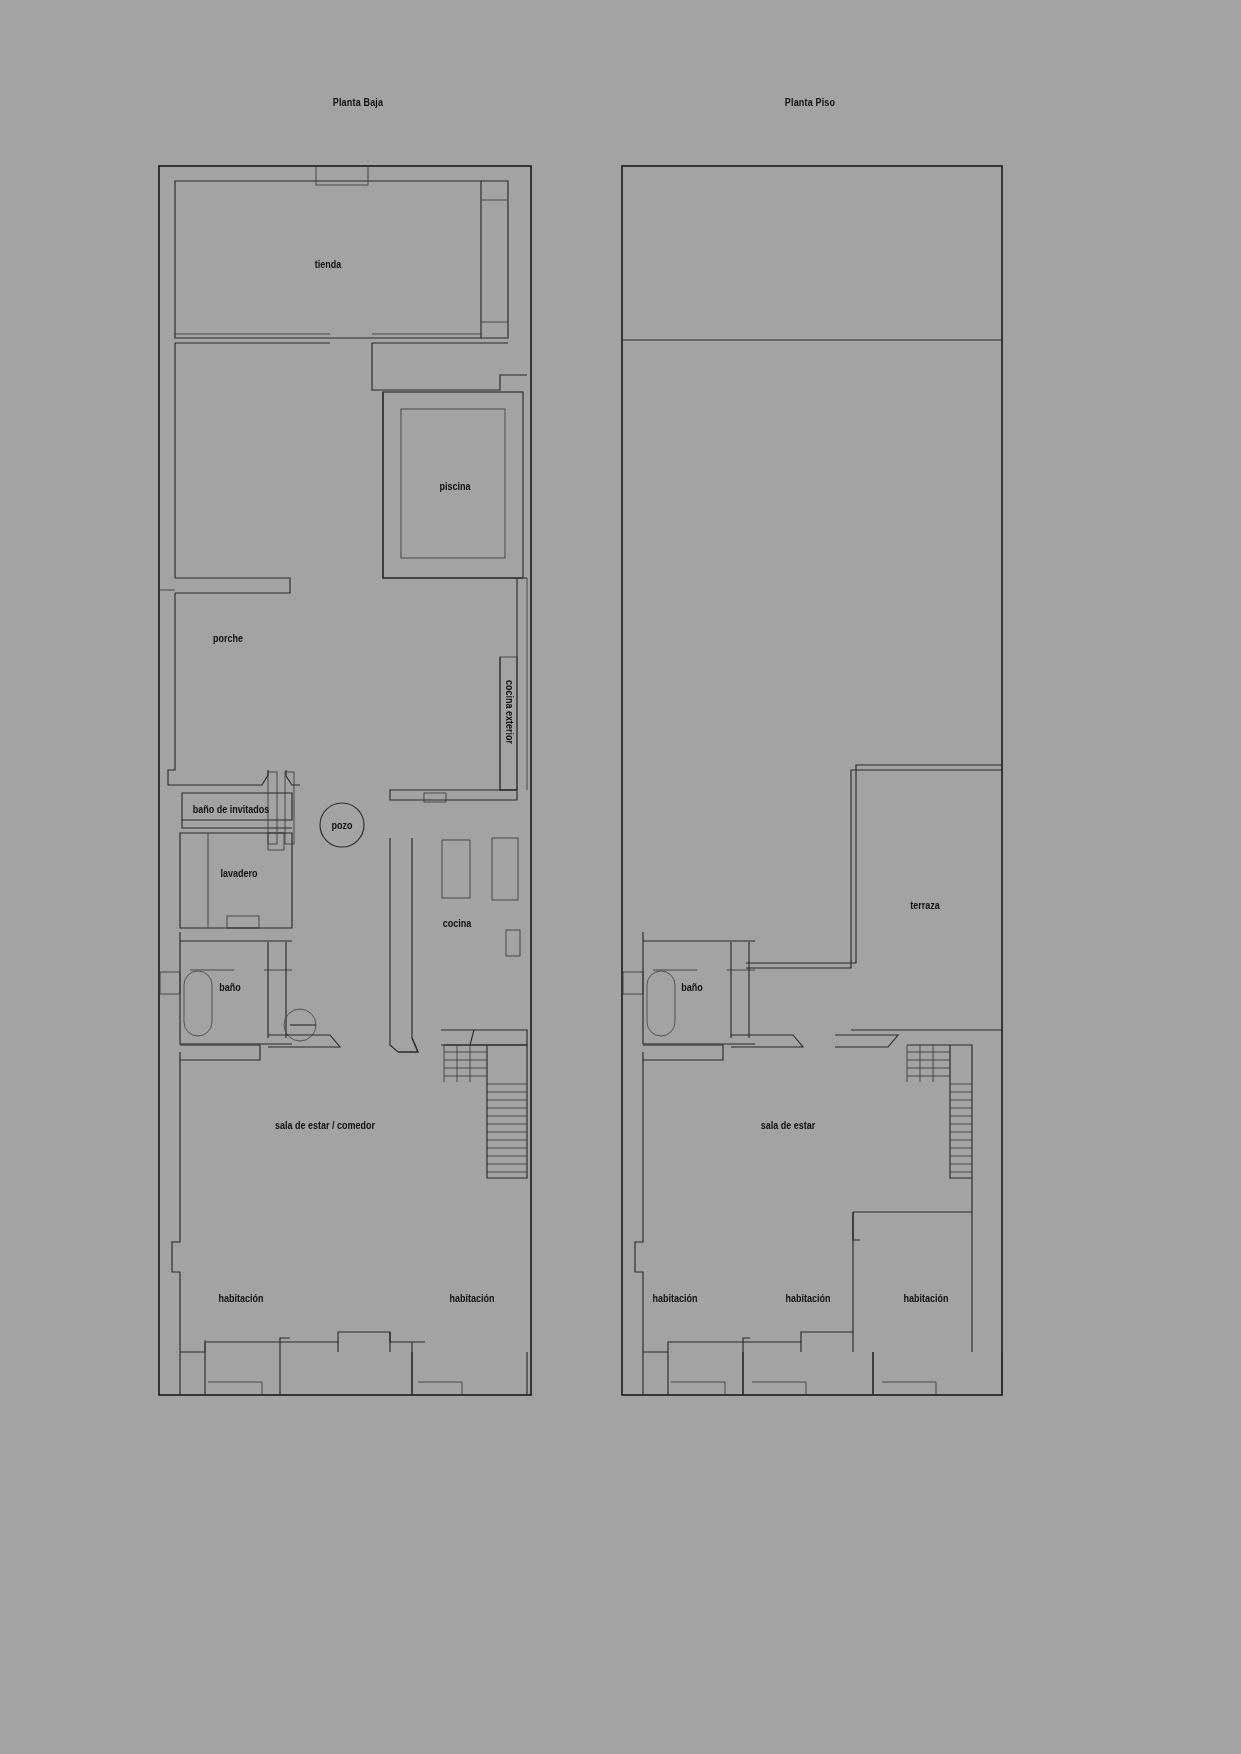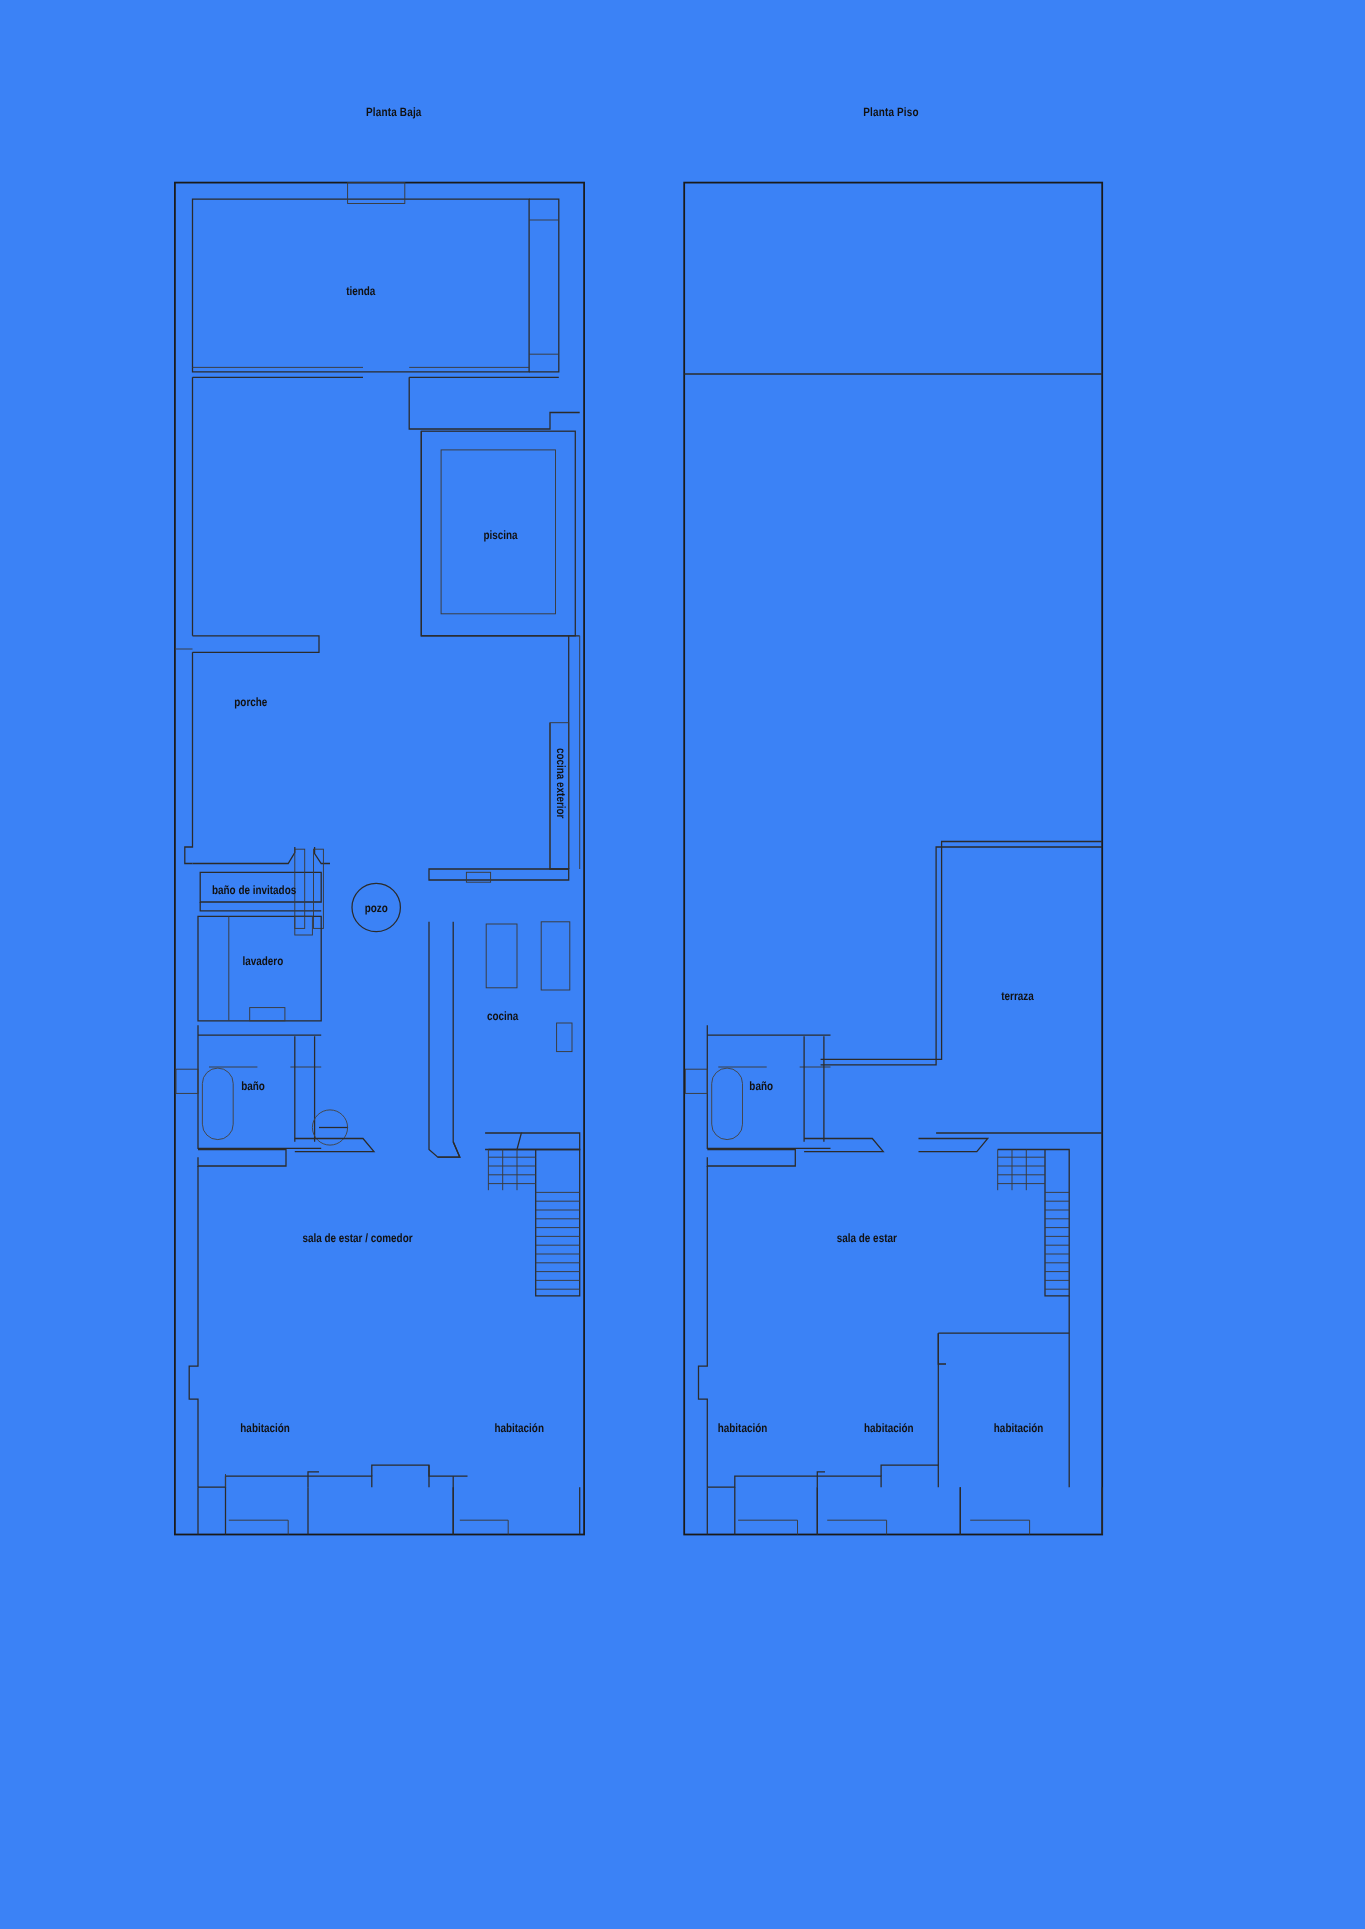--- a/index.html
+++ b/index.html
@@ -10,21 +10,21 @@
   body {
     width: 1241px;
     height: 1754px;
     font-family: "Liberation Sans", sans-serif;
     position: relative;
     overflow: hidden;
   }
   .page {
     position: absolute;
     inset: 0;
-    background: #3b82f6;
+    background: #a3a3a3;
   }
   .plan-title {
     position: absolute;
     font-family: "Liberation Sans", sans-serif;
     font-size: 11px;
     font-weight: 700;
     color: #111111;
     letter-spacing: 0.2px;
     white-space: nowrap;
     transform: scaleX(0.82);

